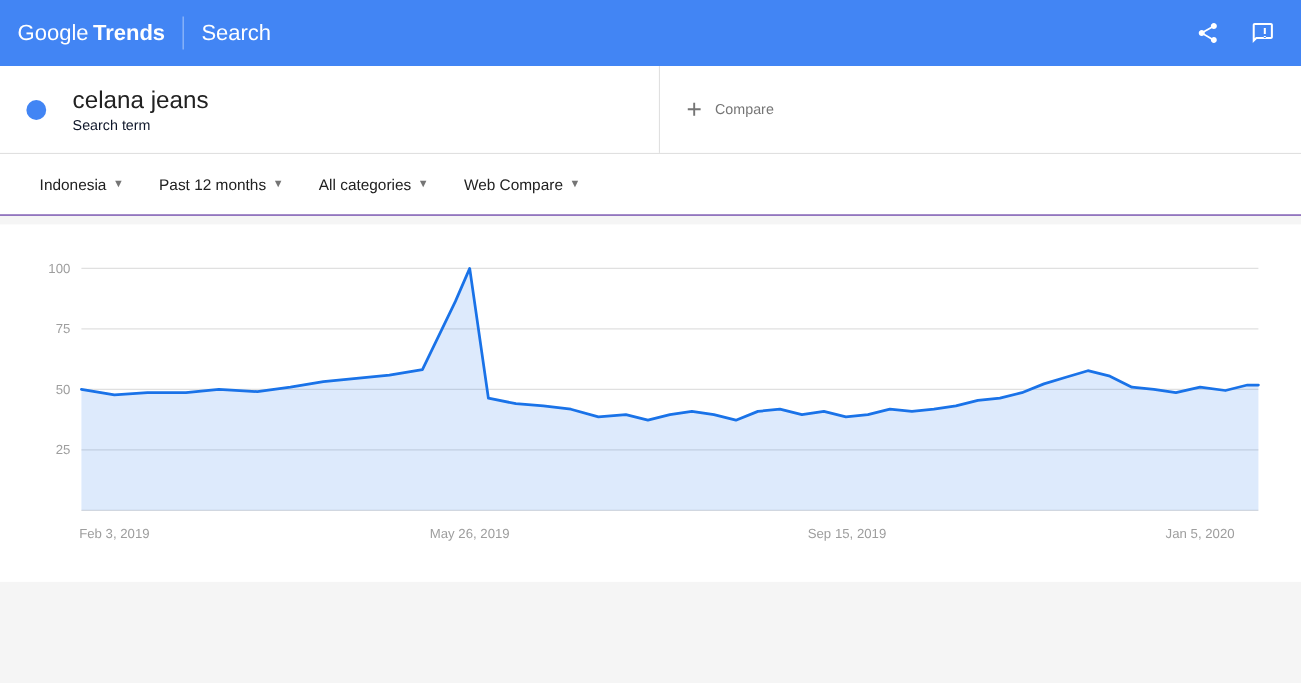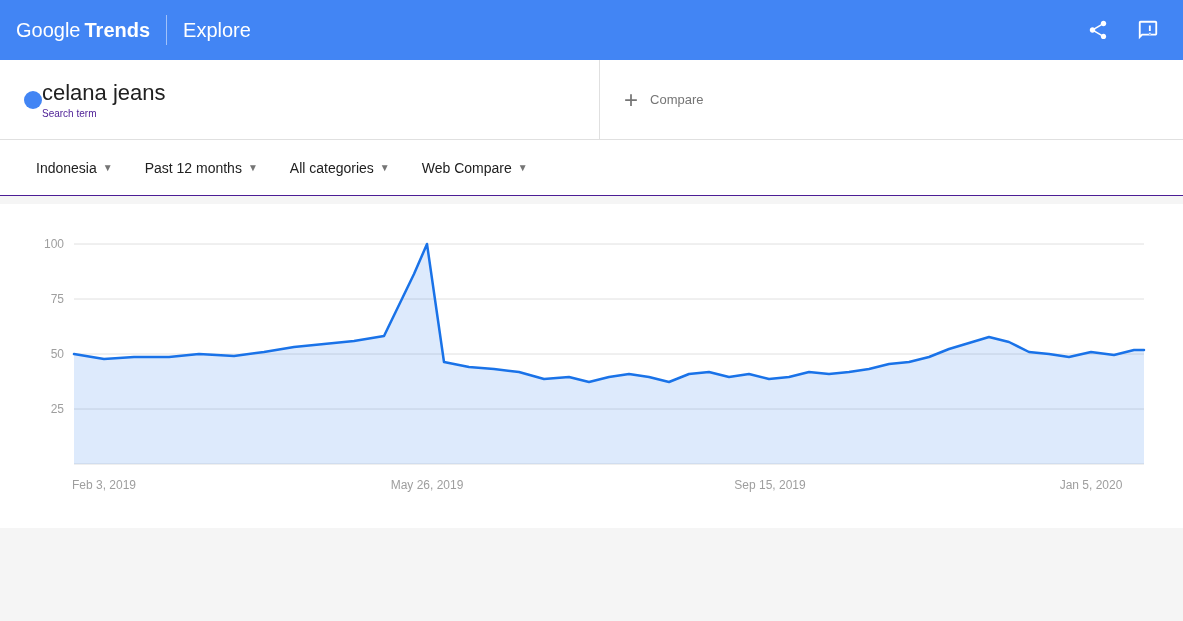--- a/index.html
+++ b/index.html
@@ -63,39 +63,39 @@
       border-bottom: 1px solid #e0e0e0;
       display: flex;
       align-items: stretch;
       min-height: 80px;
     }
     .search-term-container {
       flex: 0 0 600px;
       padding: 16px 24px;
       display: flex;
       align-items: center;
-      gap: 0;
+      gap: 24px;
       border-right: 1px solid #e0e0e0;
     }
     .term-dot {
       width: 18px;
       height: 18px;
       border-radius: 50%;
       background: #4285f4;
       flex-shrink: 0;
     }
     .term-info {}
     .term-name {
       font-size: 22px;
       color: #212121;
       font-weight: 400;
     }
     .term-type {
-      font-size: 10px;
-      color: #4c1d95;
+      font-size: 13px;
+      color: #0f172a;
       margin-top: 2px;
     }
     .compare-container {
       flex: 1;
       padding: 16px 24px;
       display: flex;
       align-items: center;
       gap: 12px;
       cursor: pointer;
     }
@@ -200,21 +200,21 @@
 </head>
 <body>
 
 <div class="header">
   <div class="header-left">
     <div class="google-trends-logo">
       <span class="logo-google">Google</span>
       <span class="logo-trends">Trends</span>
     </div>
     <div class="header-divider"></div>
-    <span class="header-explore">Explore</span>
+    <span class="header-explore">Search</span>
   </div>
   <div class="header-actions">
     <button class="header-icon-btn">
       <svg width="22" height="22" viewBox="0 0 24 24" fill="white">
         <path d="M18 16.08c-.76 0-1.44.3-1.96.77L8.91 12.7c.05-.23.09-.46.09-.7s-.04-.47-.09-.7l7.05-4.11c.54.5 1.25.81 2.04.81 1.66 0 3-1.34 3-3s-1.34-3-3-3-3 1.34-3 3c0 .24.04.47.09.7L8.04 9.81C7.5 9.31 6.79 9 6 9c-1.66 0-3 1.34-3 3s1.34 3 3 3c.79 0 1.5-.31 2.04-.81l7.12 4.16c-.05.21-.08.43-.08.65 0 1.61 1.31 2.92 2.92 2.92 1.61 0 2.92-1.31 2.92-2.92s-1.31-2.92-2.92-2.92z"></path>
       </svg>
     </button>
     <button class="header-icon-btn">
       <svg width="22" height="22" viewBox="0 0 24 24" fill="white">
         <path d="M20 2H4c-1.1 0-2 .9-2 2v18l4-4h14c1.1 0 2-.9 2-2V4c0-1.1-.9-2-2-2zm0 14H5.17L4 17.17V4h16v12zm-7-1h2v2h-2zm0-8h2v6h-2z"></path>

